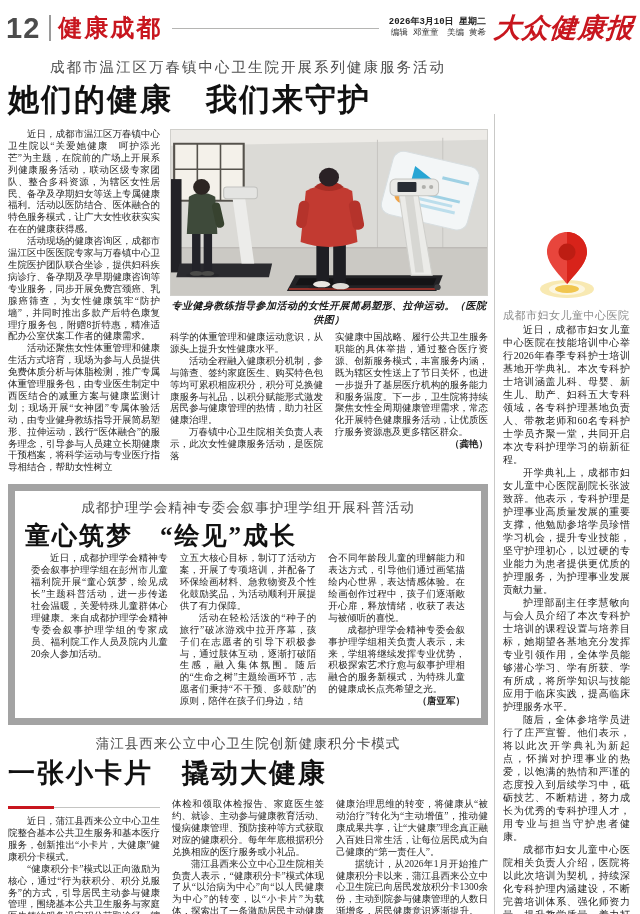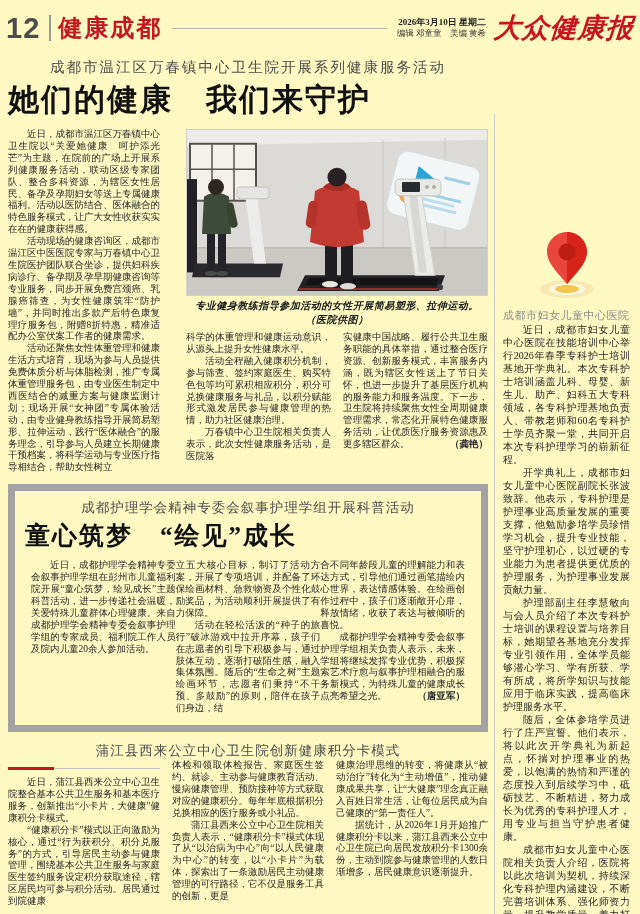--- a/index.html
+++ b/index.html
@@ -1,59 +1,59 @@
 <!DOCTYPE html>
 <html><head>
 <meta charset="utf-8">
 <style>
   * { margin:0; padding:0; box-sizing:border-box; }
   html,body { background:#e9e9e7; }
   .page {
-    width:640px; height:914px; margin:0 auto; background:#fef9c3;
+    width:640px; height:914px; margin:0 auto; background:#ffffff;
     overflow:hidden; position:relative; padding:6px 2px 0 2px;
     font-family:"Liberation Serif","DejaVu Serif",serif; color:#222;
   }
   
   .hdr { display:flex; align-items:center; height:44px; padding:0 4px; }
   .hdr-left { display:flex; align-items:center; flex:1; }
   .pagenum { font-family:"Liberation Sans","DejaVu Sans",sans-serif; font-size:29px; font-weight:700; color:#4c4c4c; letter-spacing:1px; }
   .hdr-vline { width:2px; height:26px; background:#9a9a9a; margin:0 7px 0 9px; }
   .section-name { font-size:24px; font-weight:900; color:#c8161e; letter-spacing:2px; }
   .hdr-hline { flex:1; height:1px; background:#b5b5b3; margin:0 10px; }
-  .issue { text-align:right; line-height:1.35; margin-right:8px; font-family:Liberation Serif, serif; }
+  .issue { text-align:right; line-height:1.35; margin-right:8px; font-family:Liberation Mono, monospace; }
   .issue-date { font-size:9px; font-weight:700; color:#222; }
   .issue-staff { font-size:8.5px; color:#333; }
   .masthead { font-size:27px; font-weight:900; color:#c8161e; font-style:italic; letter-spacing:1px; transform:skewX(-4deg); white-space:nowrap; }
   
   .content { display:flex; margin-top:6px; }
   .main { width:492px; padding:0 6px; }
   .vrule { width:1px; background:#c9c9c7; margin-top:58px; }
   .sidebar { width:139px; padding:0 4px 0 8px; }
   
   .kicker { text-align:center; font-family:"Liberation Sans","DejaVu Sans",sans-serif; color:#4d4d4d; }
   .bigtitle { text-align:left; font-weight:900; color:#111; }
   .bp { font-size:9.5px; line-height:11.9px; text-align:justify; text-indent:2em; color:#252525; }
   .noind { text-indent:0; }
   .byline { float:right; font-weight:700; }
   
   .a1-kicker { font-size:14.5px; letter-spacing:2px; margin-top:2px; }
   .a1-title { font-size:31px; letter-spacing:2px; margin:2px 0 8px; }
-  .a1-body { display:flex; gap:26px; }
+  .a1-body { display:flex; gap:10px; }
   .a1-col1 { width:152px; flex:none; }
   .a1-right { flex:1; }
   .photo { height:167px; border:1px solid #d0cfcb; position:relative; overflow:hidden; }
   .photo svg { display:block; width:100%; height:100%; }
   .caption { font-size:10px; font-weight:700; text-align:center; margin:3px 0 5px; letter-spacing:.5px; color:#1d1d1d;font-style:italic; }
   .a1-cols { display:flex; gap:12px; }
   .a1-cols > div { flex:1; }
   
   .box2 { border:7px solid #a3a3a3; margin-top:10px; padding:8px 10px 10px; }
   .a2-kicker { font-size:13.5px; letter-spacing:1px; }
-  .a2-title { font-size:25px; letter-spacing:2px; margin:2px 0 8px; }
-  .a2-cols { display:flex; padding:0 6px; }
+  .a2-title { font-size:25px; letter-spacing:2px; margin:2px 0 1px; }
+  .a2-cols { display:flex; gap:12px; padding:0 6px; }
   .a2-cols > div { flex:1; }
   
   .a3 { margin-top:10px; }
   .a3-kicker { font-size:13.5px; letter-spacing:1px; }
   .a3-title { font-size:27px; letter-spacing:2px; margin:2px 0 8px; }
   .a3-cols { display:flex; gap:12px; }
   .a3-cols > div { flex:1; }
   .deco { display:flex; align-items:center; height:12px; margin:2px 0 3px; }
   .deco-red { width:46px; height:3px; background:#c8161e; }
   .deco-rest { flex:1; height:1px; background:#c4c4c2; }
@@ -179,20 +179,21 @@
           </div>
           <div>
             <p class="bp noind">合不同年龄段儿童的理解能力和表达方式，引导他们通过画笔描绘内心世界，表达情感体验。在绘画创作过程中，孩子们逐渐敞开心扉，释放情绪，收获了表达与被倾听的喜悦。</p>
             <p class="bp"><span>成都护理学会精神专委会叙事护理学组相关负责人表示，未来，学组将继续发挥专业优势，积极探索艺术疗愈与叙事护理相融合的服务新模式，为特殊儿童的健康成长点亮希望之光。</span><span class="byline">（唐亚军）</span></p>
           </div>
         </div>
       </div>
 
       <div class="a3">
         <div class="kicker a3-kicker">蒲江县西来公立中心卫生院创新健康积分卡模式</div>
+        <div class="bigtitle a3-title">一张小卡片　撬动大健康</div>
         <div class="a3-cols">
           <div>
             <div class="deco">
                 <span class="deco-red"></span>
                 <span class="deco-rest"></span>
               </div>
             <p class="bp">近日，蒲江县西来公立中心卫生院整合基本公共卫生服务和基本医疗服务，创新推出“小卡片，大健康”健康积分卡模式。</p>
             <p class="bp">“健康积分卡”模式以正向激励为核心，通过“行为获积分、积分兑服务”的方式，引导居民主动参与健康管理，围绕基本公共卫生服务与家庭医生签约服务设定积分获取途径，辖区居民均可参与积分活动。居民通过到院健康</p>
           </div>
           <div>

